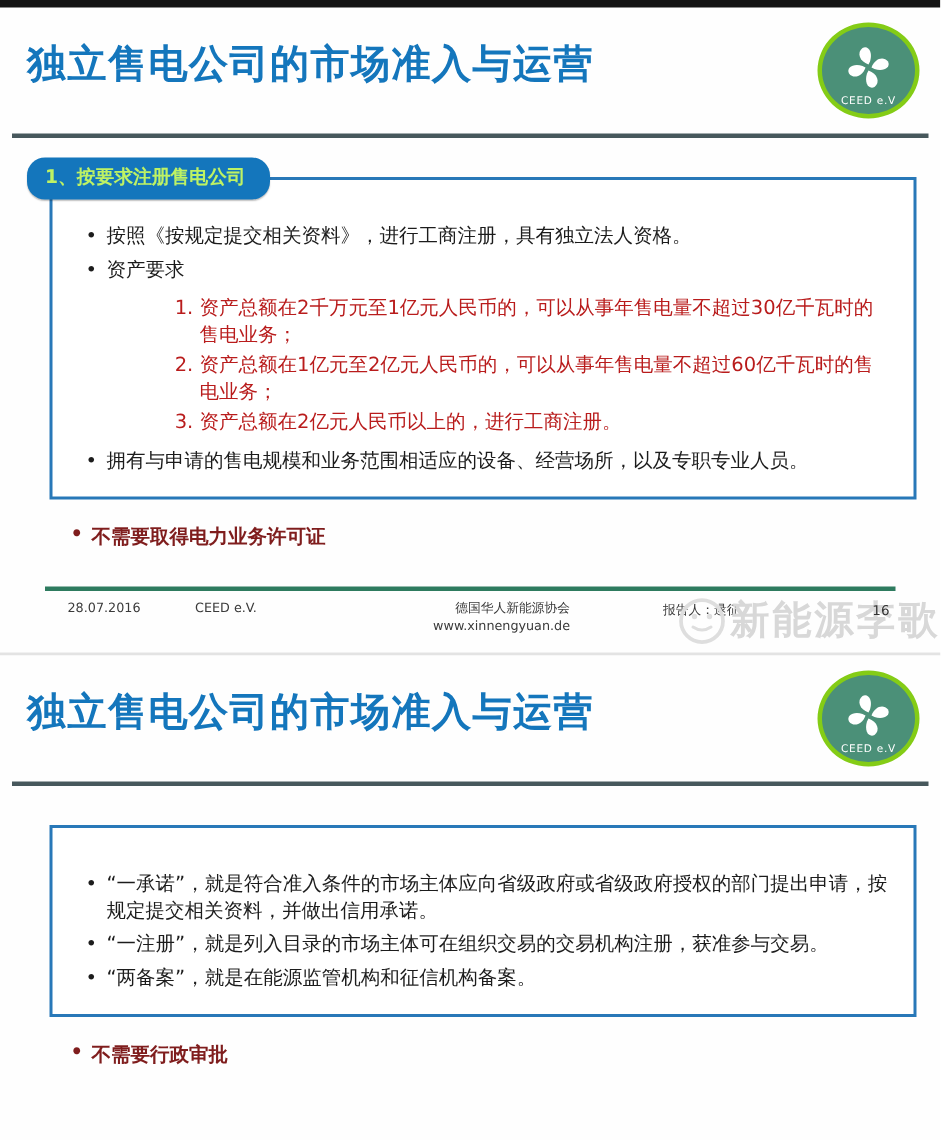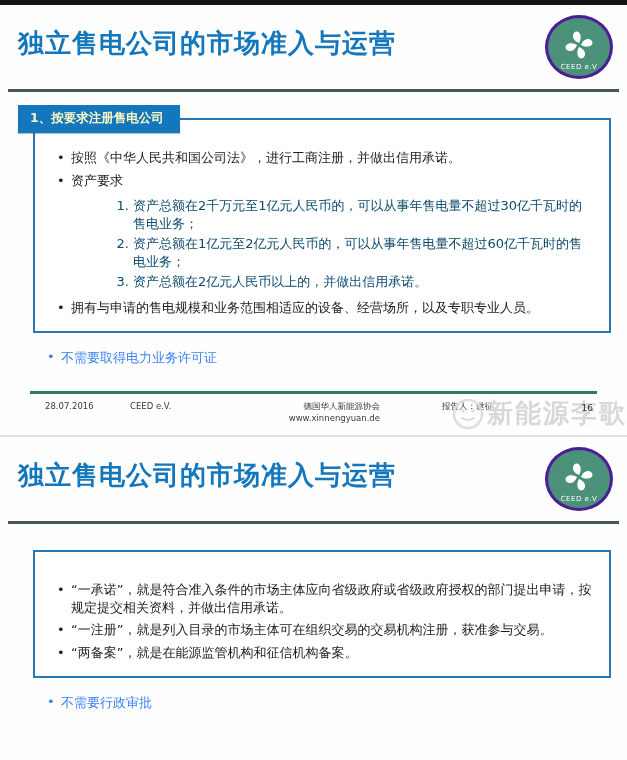--- a/index.html
+++ b/index.html
@@ -3,32 +3,32 @@
 <meta charset="utf-8">
 <style>
   html,body{margin:0;padding:0;background:#ffffff;}
   body{width:627px;font-family:"DejaVu Sans","Liberation Sans",sans-serif;color:#222;}
   .slide{position:relative;width:627px;background:#fefefe;box-sizing:border-box;overflow:hidden;}
   .slide1{min-height:374px;border-bottom:2px solid #e3e3e3;}
   .slide2{min-height:384px;}
   .topbar{height:5px;background:#141414;}
   .head{display:flex;justify-content:space-between;align-items:flex-start;padding:10px 14px 0 18px;}
   .title{font-size:26px;font-weight:bold;color:#1476bc;letter-spacing:1px;margin:14px 0 0 0;line-height:1.1;}
-  .logo{flex:0 0 auto;width:62px;height:58px;border-radius:50%;background:#4b9078;border:3px solid #4c1d95;position:relative;display:flex;align-items:center;justify-content:center;}
+  .logo{flex:0 0 auto;width:62px;height:58px;border-radius:50%;background:#4b9078;border:3px solid #84cc16;position:relative;display:flex;align-items:center;justify-content:center;}
   .logo .ceed{position:absolute;bottom:5px;left:0;right:0;text-align:center;font-size:7px;color:#ffffff;letter-spacing:.5px;}
   .title-rule{height:3px;background:#47585c;margin:10px 8px 0 8px;}
   .box-wrap{position:relative;margin:26px 16px 0 33px;}
-  .badge{position:absolute;top:-13px;left:-15px;background:#1476bc;color:#fef9c3;font-size:12.5px;font-weight:bold;padding:5px 16px 6px 12px;border-radius:0;box-shadow:0 1px 1px rgba(0,0,0,.25);white-space:nowrap;z-index:2;}
+  .badge{position:absolute;top:-13px;left:-15px;background:#1476bc;color:#bef264;font-size:12.5px;font-weight:bold;padding:5px 16px 6px 12px;border-radius:12px;box-shadow:0 1px 1px rgba(0,0,0,.25);white-space:nowrap;z-index:2;}
   .content-box{border:2px solid #2878b8;padding:24px 14px 10px 12px;background:#fff;}
   ul.bullets{list-style:none;margin:0;padding:0 0 0 8px;font-size:13px;line-height:1.35;color:#1c1c1c;}
   ul.bullets>li{position:relative;padding-left:16px;margin:5px 0;}
   ul.bullets>li::before{content:"\2022";position:absolute;left:2px;top:0;color:#1c1c1c;}
-  ol.sub{margin:8px 0 8px 44px;padding:0 0 0 18px;font-size:13px;line-height:1.35;color:#0c4a6e;}
+  ol.sub{margin:8px 0 8px 44px;padding:0 0 0 18px;font-size:13px;line-height:1.35;color:#b91c1c;}
   ol.sub>li{margin:3px 0;}
-  .note{position:relative;margin:16px 0 0 45px;padding-left:16px;font-size:13px;color:#3b82f6;}
+  .note{position:relative;margin:16px 0 0 45px;padding-left:16px;font-size:13px;color:#7f1d1d;font-weight:bold;}
   .note::before{content:"\2022";position:absolute;left:2px;top:0;}
   .footer-rule{height:3px;background:#2e7b5f;margin:24px 30px 0 30px;}
   .footer{display:flex;align-items:flex-start;padding:7px 28px 10px 45px;font-size:8.5px;color:#3a3a3a;position:relative;}
   .f-date{flex:0 0 85px;}
   .f-org{flex:0 0 115px;}
   .f-assoc{flex:0 0 135px;text-align:right;line-height:1.4;}
   .f-reporter{flex:0 0 auto;margin-left:62px;white-space:nowrap;}
   .f-page{position:absolute;right:34px;top:9px;font-size:9px;color:#333;z-index:3;}
   .watermark{position:absolute;right:0;bottom:4px;display:flex;align-items:center;pointer-events:none;z-index:2;}
   .wm-text{font-size:26px;font-weight:bold;color:#d8d8d8;letter-spacing:2px;white-space:nowrap;}
@@ -56,27 +56,27 @@
       <span class="ceed">CEED e.V</span>
     </div>
   </div>
 
   <div class="title-rule"></div>
 
   <div class="box-wrap">
     <div class="badge">1、按要求注册售电公司</div>
     <div class="content-box">
       <ul class="bullets">
-        <li>按照《中华人民共和国公司法》，进行工商注册，并做出信用承诺。</li>
+        <li>按照《按规定提交相关资料》，进行工商注册，具有独立法人资格。</li>
         <li>
           <span>资产要求</span>
           <ol class="sub">
             <li>资产总额在2千万元至1亿元人民币的，可以从事年售电量不超过30亿千瓦时的售电业务；</li>
             <li>资产总额在1亿元至2亿元人民币的，可以从事年售电量不超过60亿千瓦时的售电业务；</li>
-            <li>资产总额在2亿元人民币以上的，并做出信用承诺。</li>
+            <li>资产总额在2亿元人民币以上的，进行工商注册。</li>
           </ol>
         </li>
         <li>拥有与申请的售电规模和业务范围相适应的设备、经营场所，以及专职专业人员。</li>
       </ul>
     </div>
   </div>
 
   <div class="note">不需要取得电力业务许可证</div>
 
   <div class="footer-rule"></div>

